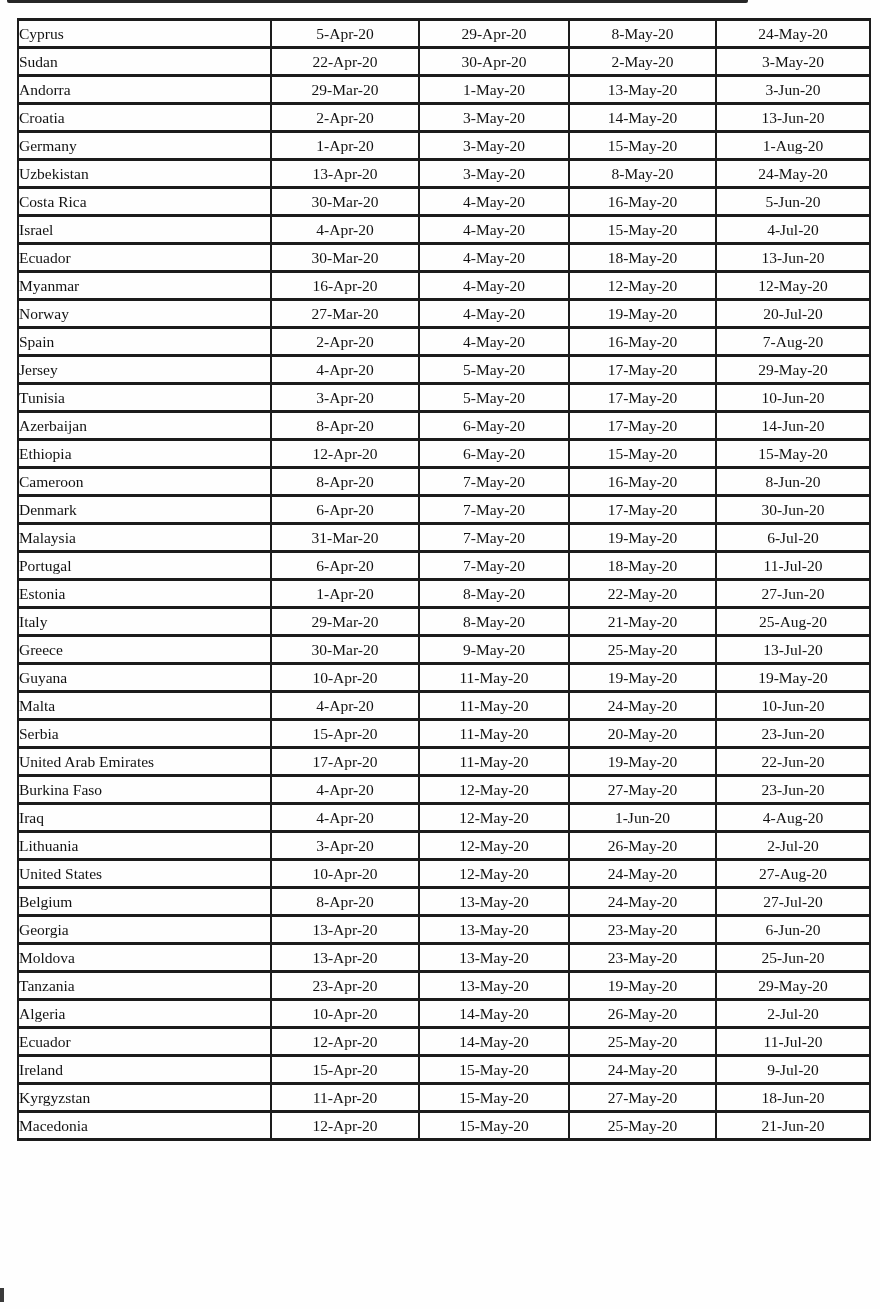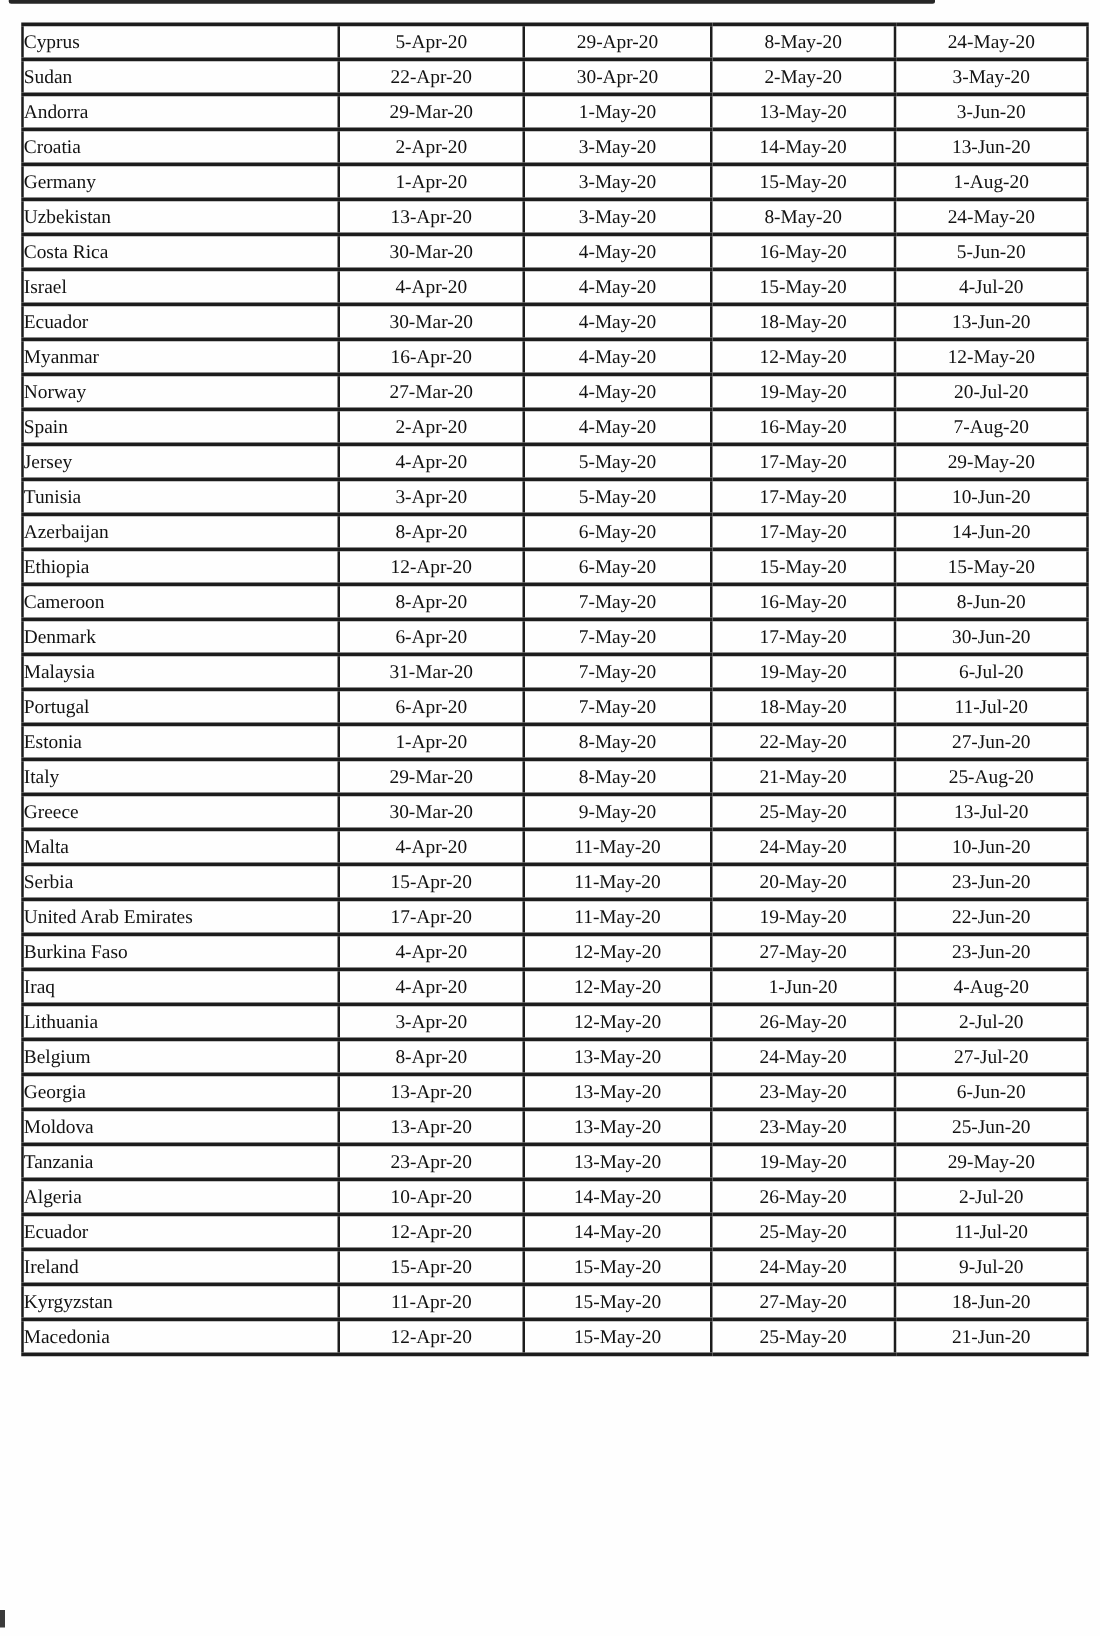--- a/index.html
+++ b/index.html
@@ -231,20 +231,27 @@
           <td class="date">25-Aug-20</td>
         </tr>
         <tr>
           <td class="country">Greece</td>
           <td class="date">30-Mar-20</td>
           <td class="date">9-May-20</td>
           <td class="date">25-May-20</td>
           <td class="date">13-Jul-20</td>
         </tr>
         <tr>
+          <td class="country">Guyana</td>
+          <td class="date">10-Apr-20</td>
+          <td class="date">11-May-20</td>
+          <td class="date">19-May-20</td>
+          <td class="date">19-May-20</td>
+        </tr>
+        <tr>
           <td class="country">Malta</td>
           <td class="date">4-Apr-20</td>
           <td class="date">11-May-20</td>
           <td class="date">24-May-20</td>
           <td class="date">10-Jun-20</td>
         </tr>
         <tr>
           <td class="country">Serbia</td>
           <td class="date">15-Apr-20</td>
           <td class="date">11-May-20</td>
@@ -271,20 +278,27 @@
           <td class="date">12-May-20</td>
           <td class="date">1-Jun-20</td>
           <td class="date">4-Aug-20</td>
         </tr>
         <tr>
           <td class="country">Lithuania</td>
           <td class="date">3-Apr-20</td>
           <td class="date">12-May-20</td>
           <td class="date">26-May-20</td>
           <td class="date">2-Jul-20</td>
+        </tr>
+        <tr>
+          <td class="country">United States</td>
+          <td class="date">10-Apr-20</td>
+          <td class="date">12-May-20</td>
+          <td class="date">24-May-20</td>
+          <td class="date">27-Aug-20</td>
         </tr>
         <tr>
           <td class="country">Belgium</td>
           <td class="date">8-Apr-20</td>
           <td class="date">13-May-20</td>
           <td class="date">24-May-20</td>
           <td class="date">27-Jul-20</td>
         </tr>
         <tr>
           <td class="country">Georgia</td>

